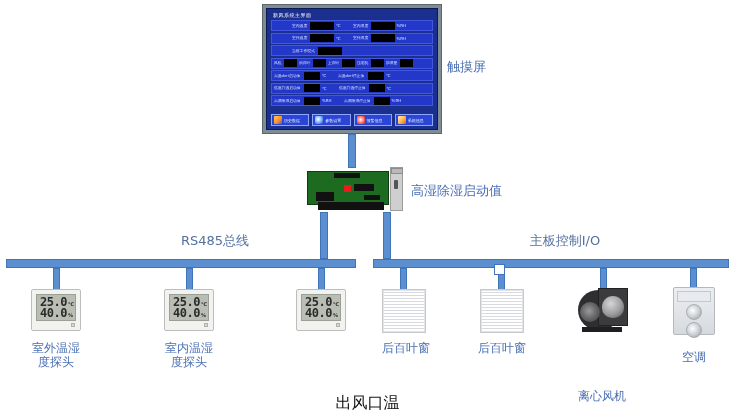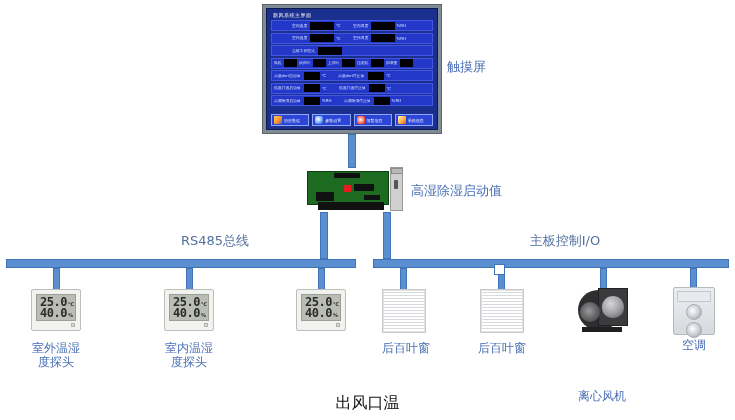--- a/index.html
+++ b/index.html
@@ -406,17 +406,17 @@
   </div>
   <div class="label" style="left:552px; top:341px; width:100px;margin-top:48px;">离心风机</div>
 
   <div class="device" style="left:673px; top:287px;">
     <div class="ac-unit">
       <div class="ac-top"></div>
       <div class="ac-fan"></div>
       <div class="ac-fan"></div>
     </div>
   </div>
-  <div class="label" style="left:659px; top:338px; width:70px;">空调</div>
+  <div class="label" style="left:659px; top:350px; width:70px;">空调</div>
 
   <div class="caption">出风口温</div>
 
 </div>
 
 </body></html>

